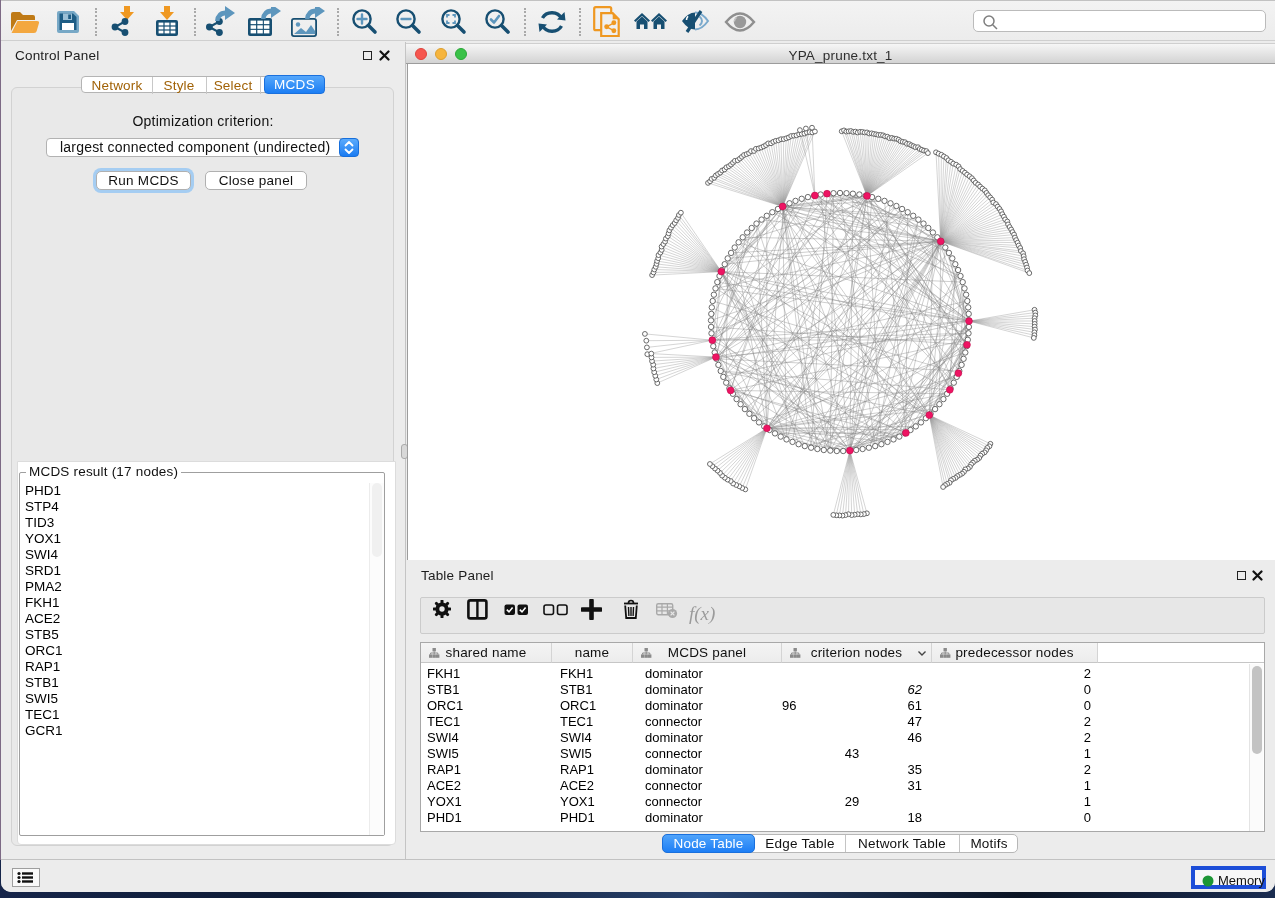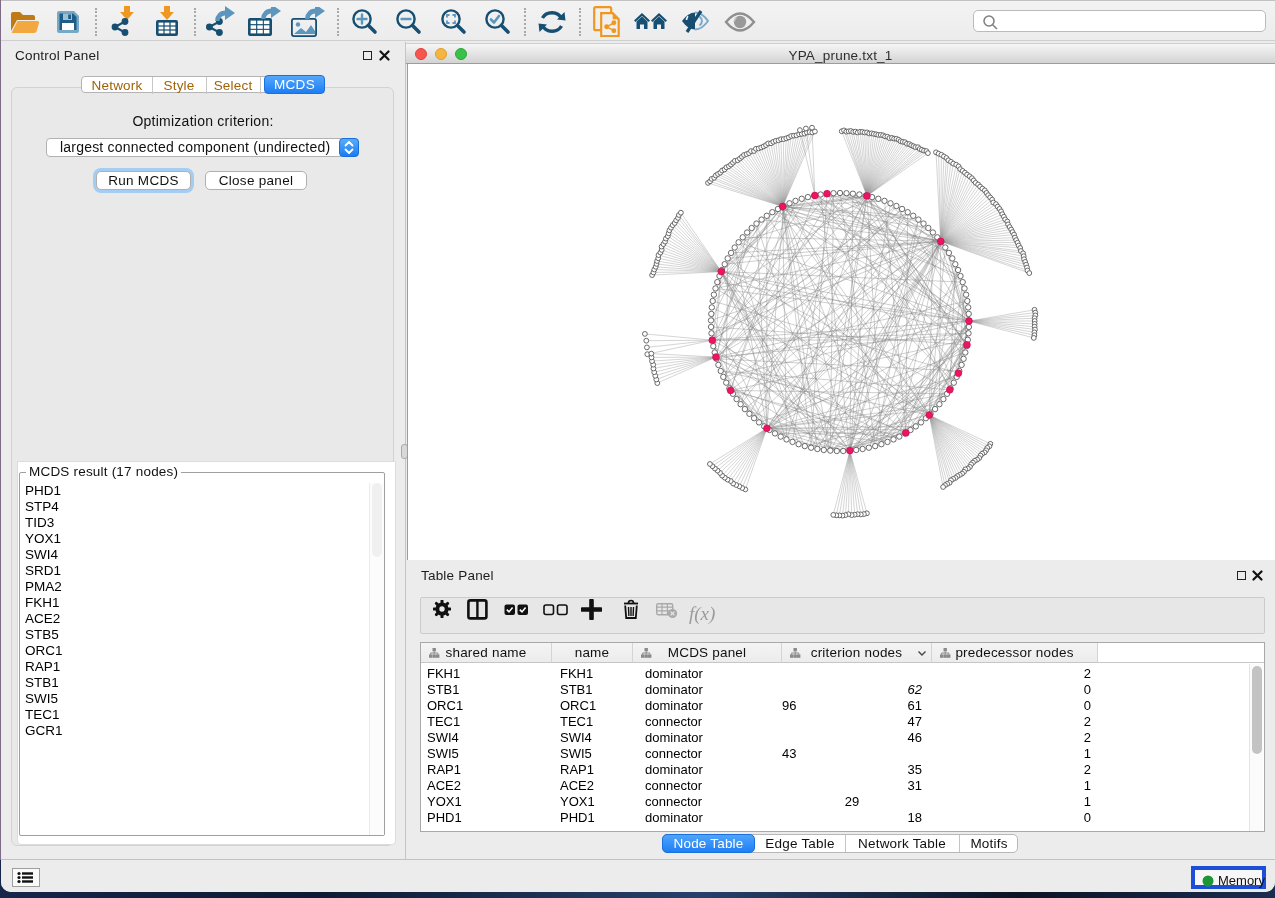--- a/index.html
+++ b/index.html
@@ -1313,21 +1313,21 @@
 <div class="cell" style="left:361px;top:71px;width:140px;text-align:right;">47</div>
 <div class="cell" style="left:511px;top:71px;width:159px;text-align:right;">2</div>
 <div class="cell" style="left:6px;top:87px;">SWI4</div>
 <div class="cell" style="left:139px;top:87px;">SWI4</div>
 <div class="cell" style="left:224px;top:87px;">dominator</div>
 <div class="cell" style="left:361px;top:87px;width:140px;text-align:right;">46</div>
 <div class="cell" style="left:511px;top:87px;width:159px;text-align:right;">2</div>
 <div class="cell" style="left:6px;top:103px;">SWI5</div>
 <div class="cell" style="left:139px;top:103px;">SWI5</div>
 <div class="cell" style="left:224px;top:103px;">connector</div>
-<div class="cell" style="left:361px;top:103px;width:140px;text-align:left;">43</div>
+<div class="cell" style="left:361px;top:103px;width:140px;text-align:center;">43</div>
 <div class="cell" style="left:511px;top:103px;width:159px;text-align:right;">1</div>
 <div class="cell" style="left:6px;top:119px;">RAP1</div>
 <div class="cell" style="left:139px;top:119px;">RAP1</div>
 <div class="cell" style="left:224px;top:119px;">dominator</div>
 <div class="cell" style="left:361px;top:119px;width:140px;text-align:right;">35</div>
 <div class="cell" style="left:511px;top:119px;width:159px;text-align:right;">2</div>
 <div class="cell" style="left:6px;top:135px;">ACE2</div>
 <div class="cell" style="left:139px;top:135px;">ACE2</div>
 <div class="cell" style="left:224px;top:135px;">connector</div>
 <div class="cell" style="left:361px;top:135px;width:140px;text-align:right;">31</div>

